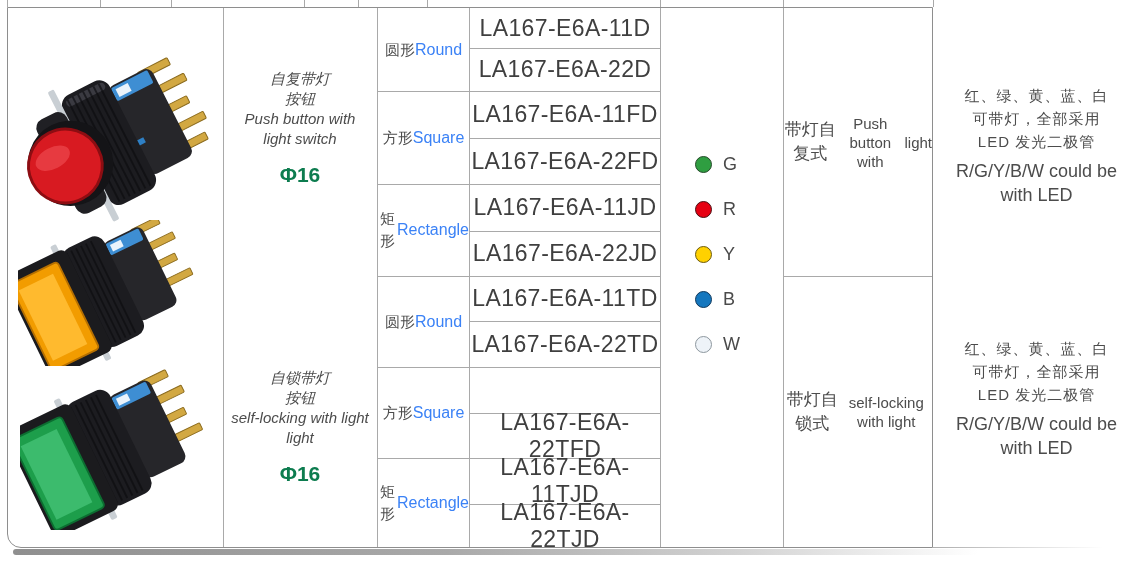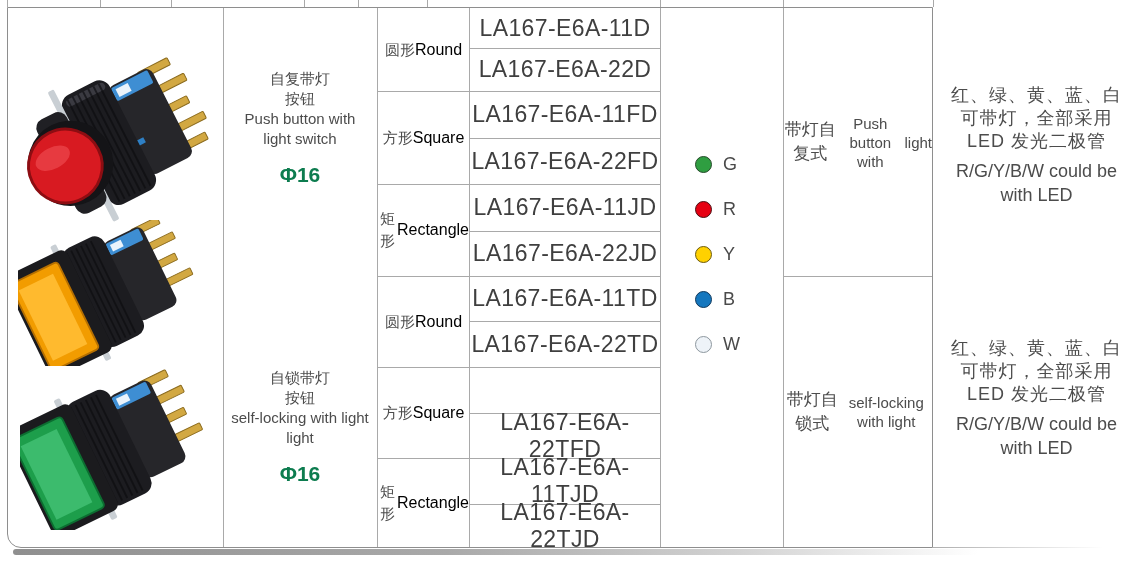--- a/index.html
+++ b/index.html
@@ -18,43 +18,43 @@
   #shadow { position:absolute; left:13px; top:549px; width:965px; height:6px;
             border-radius:4px;
             background:linear-gradient(to right,#8f8f8f 0%,#a9a9a9 45%,#d2d2d2 75%,rgba(210,210,210,0)) ; }
   #bottom-fade { position:absolute; left:933px; top:547px; width:170px; height:1px;
             background:linear-gradient(to right,#adadad,rgba(173,173,173,0)); }
 
   .cell { position:absolute; display:flex; flex-direction:row; align-items:center; justify-content:center; text-align:center; }
 
   
   .shape-zh { font-size:15px; line-height:22px; color:#4c4c4c; }
-  .shape-en { font-size:16px; line-height:22px; color:#000000; }
+  .shape-en { font-size:16px; line-height:22px; color:#3b82f6; }
 
   
   .model { font-size:23px; color:#3f3f3f; letter-spacing:.4px; }
 
   
   .desc-block { position:absolute; left:0; width:100%; text-align:center; }
-  .desc-line { font-size:15px; line-height:20px; color:#4c4c4c; }
+  .desc-line { font-size:15px; line-height:20px; color:#4c4c4c;font-style:italic; }
   .phi { margin-top:14px; font-size:21px; font-weight:bold; color:#0d7c4f; }
 
   
   #legend-cell { position:absolute; }
   .legend-row { height:45px; display:flex; align-items:center; padding-left:34px; }
   .legend-dot { width:17px; height:17px; border-radius:50%; border:1.5px solid #333; flex:0 0 auto; }
   .legend-label { margin-left:11px; font-size:18px; color:#4a4a4a; }
 
   
   .type-zh { font-size:17px; line-height:24px; color:#4c4c4c; }
   .type-en { font-size:15px; line-height:19px; color:#4c4c4c; }
 
   
   .note-block { position:absolute; left:933px; width:207px; text-align:center; }
-  .note-zh { font-size:18px; line-height:23px; letter-spacing:1px; color:#4c4c4c; }
+  .note-zh { font-size:15px; line-height:23px; letter-spacing:1px; color:#4c4c4c; }
   .note-en { margin-top:6px; font-size:18px; line-height:24px; color:#4c4c4c; }
 
   .photo { position:absolute; }
 </style>
 </head>
 <body>
 
 <div id="canvas">
 
   <div class="stub" style="left:100px"></div>

